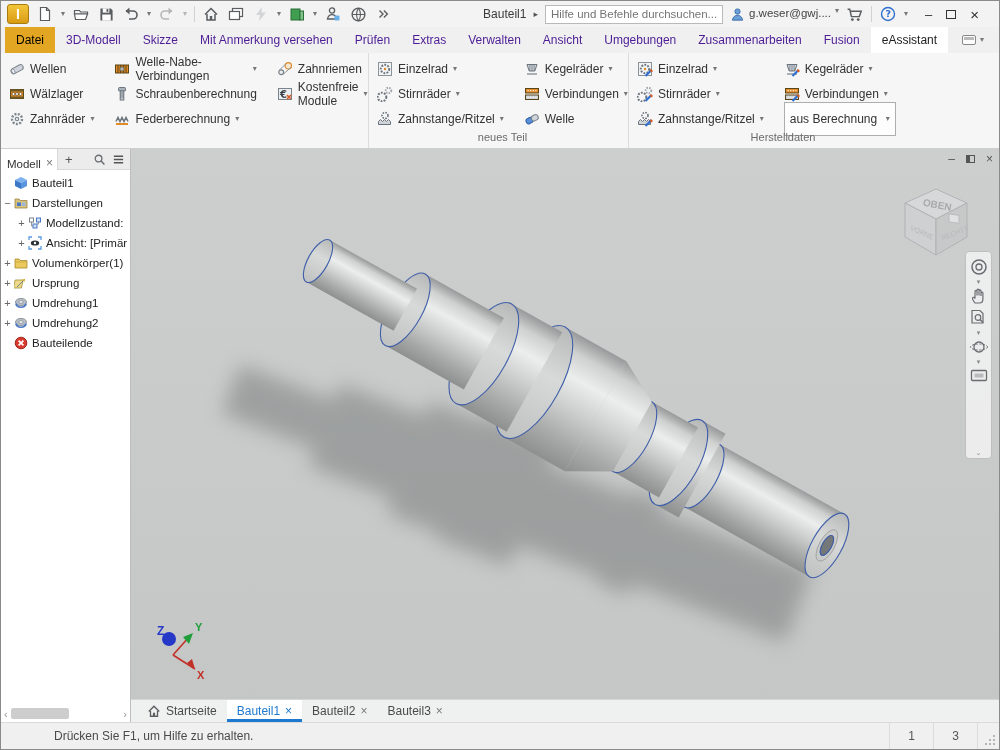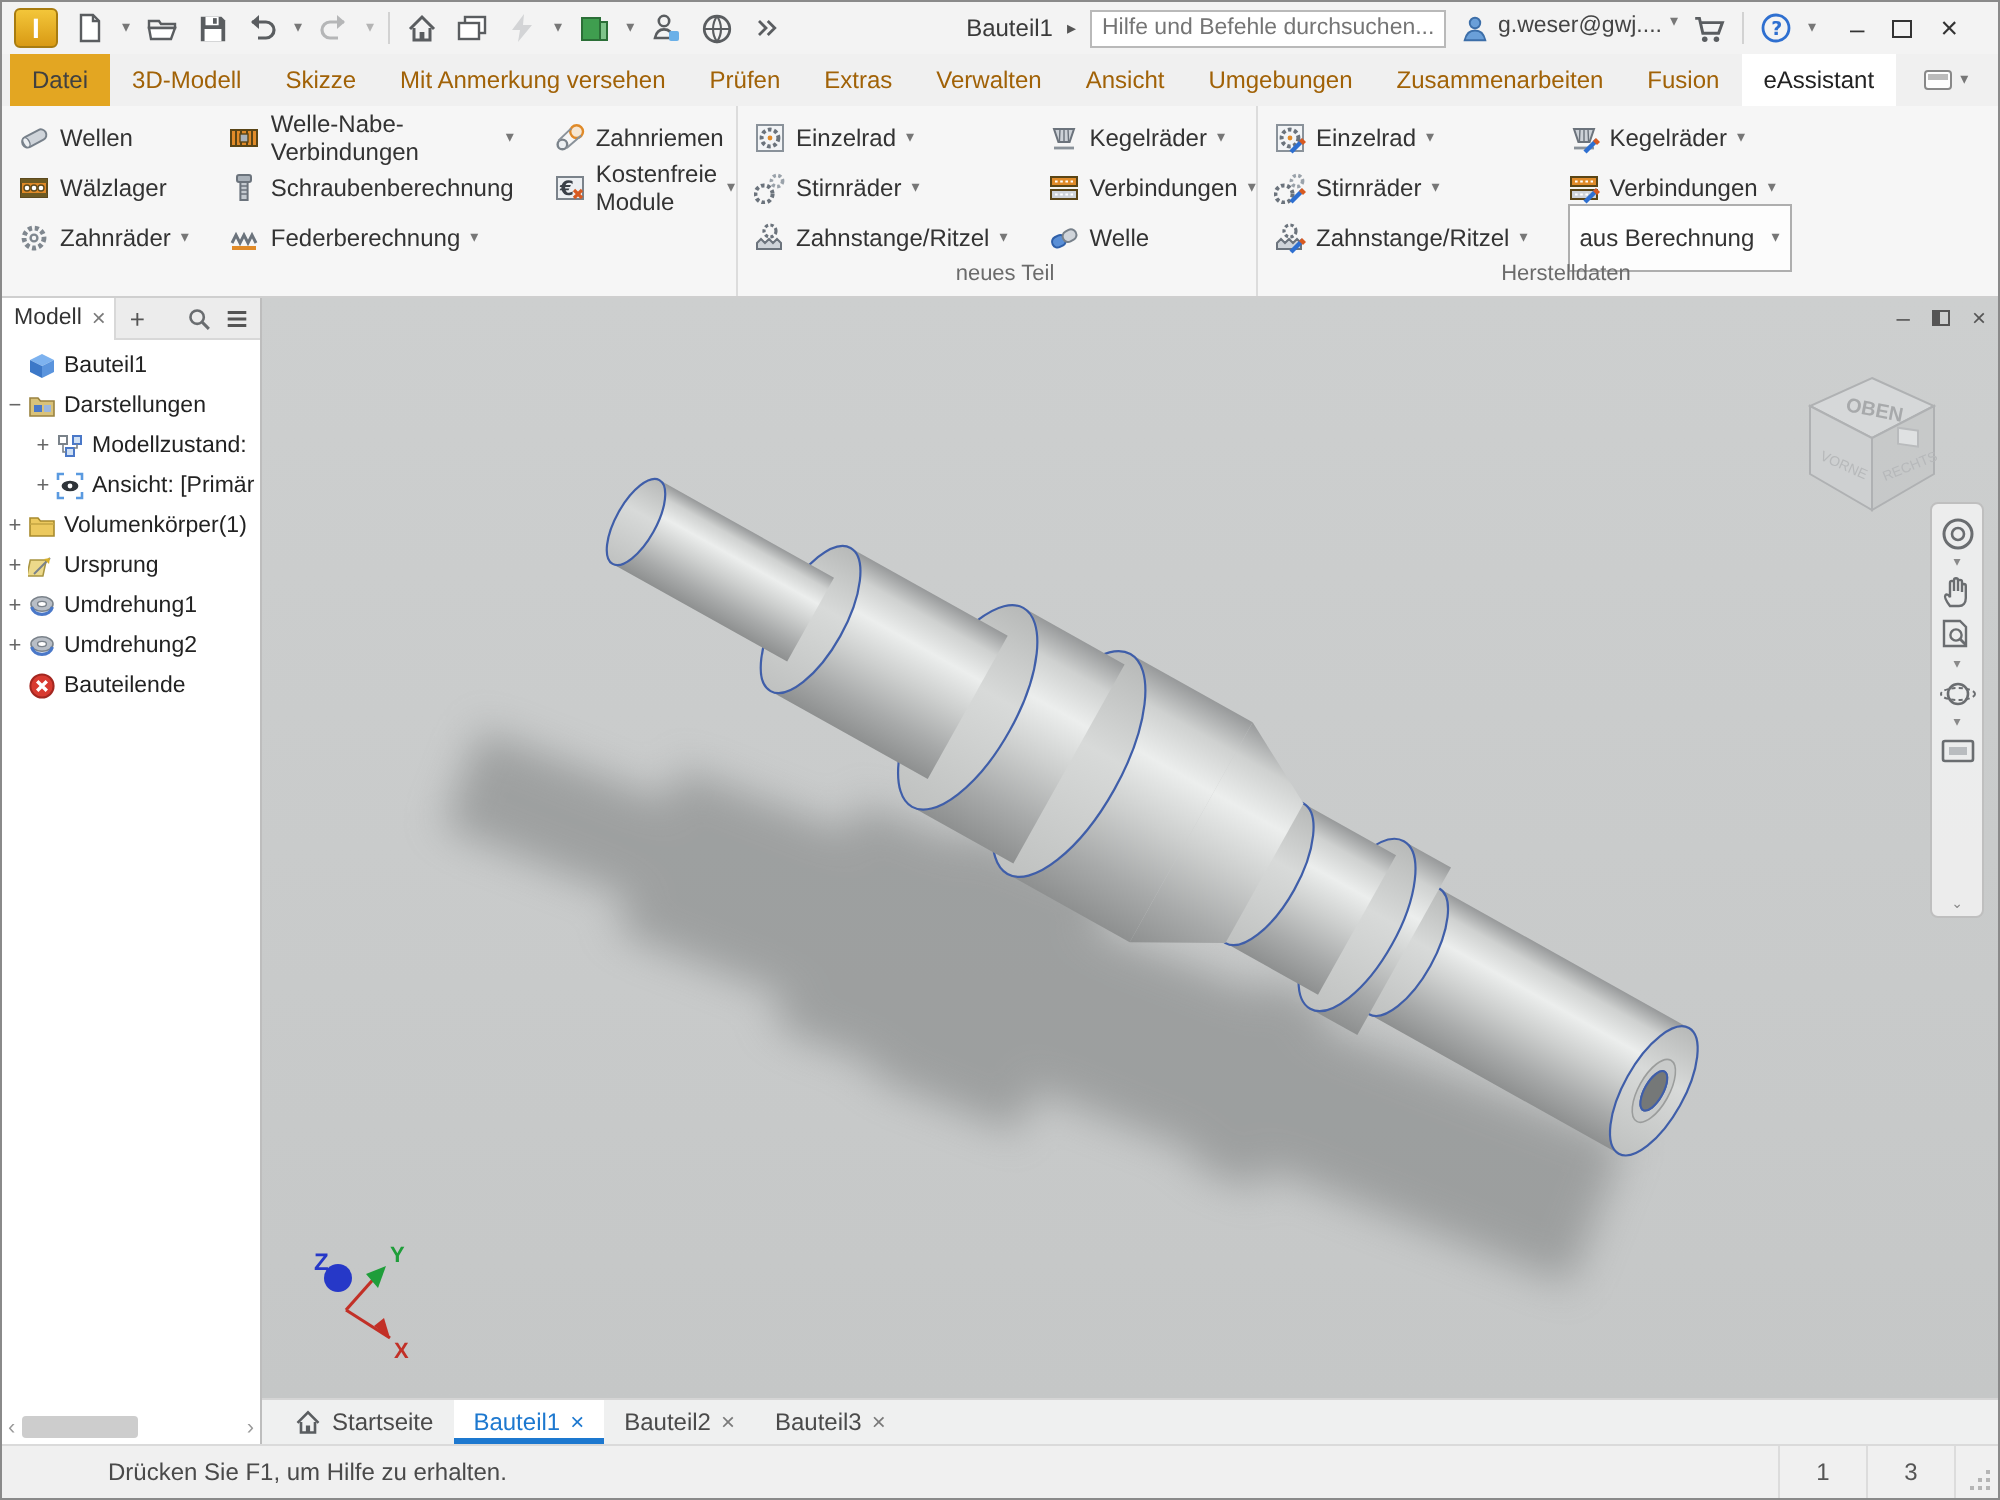--- a/index.html
+++ b/index.html
@@ -16,22 +16,22 @@
   .doc-title { font-size:12px; color:#3a3a3a; margin-left:84px; }
   .tb-arrow { font-size:9px; color:#555; }
   .searchbox { width:178px; height:19px; border:1px solid #b9b9b9; background:#fff; font-size:11.5px; color:#555; padding:0 5px; font-family:"Liberation Sans",sans-serif; }
   .account { font-size:11.5px; color:#444; display:flex; align-items:flex-start; gap:4px; }
   .winbtns { display:flex; gap:14px; margin-left:10px; align-items:center; }
   .winbtn { font-size:13px; color:#333; line-height:1; }
   .restore-box { width:10px; height:9px; border:1.4px solid #333; }
 
   
   .tabrow { height:26px; background:#f0f0f0; display:flex; align-items:stretch; padding-left:4px; flex:0 0 auto; position:relative; }
-  .rtab { padding:0 11px; font-size:12px; color:#a16207; line-height:26px; }
-  .rtab.file { background:#e3a622; color:#404040; }
+  .rtab { padding:0 11px; font-size:12px; color:#4c1d95; line-height:26px; }
+  .rtab.file { background:#e3a622; color:#000000; }
   .rtab.active { background:#fff; color:#222; }
   .ribbon-collapse { margin-left:14px; display:flex; align-items:center; gap:4px; color:#555; }
   .rc-box { width:14px; height:10px; border:1px solid #888; border-radius:2px; background:#fdfdfd; position:relative; }
   .rc-box::after { content:""; position:absolute; left:1px; right:1px; top:1px; height:3px; background:#bbb; }
 
   
   .ribbon { height:96px; background:#f6f6f6; border-bottom:1px solid #cfcfcf; display:flex; flex:0 0 auto; }
   .rgroup { display:flex; flex-direction:column; border-right:1px solid #dcdcdc; padding:3px 0 0 8px; }
   .rgroup.g1 { width:368px; }
   .rgroup.g2 { width:260px; }
@@ -40,21 +40,21 @@
   .rcol { display:flex; flex-direction:column; }
   .ritem { height:25px; display:flex; align-items:center; gap:5px; font-size:12px; color:#333; padding-right:4px; }
   .ritem svg { flex:0 0 auto; }
   .rglabel { height:17px; text-align:center; font-size:11px; color:#6b6b6b; }
   .combo { width:112px; height:21px; border:1px solid #aeaeae; background:#fdfdfd; display:flex; align-items:center; justify-content:space-between; padding:16px 5px; font-size:12px; color:#333; }
 
   
   .main { flex:1; display:flex; min-height:0; }
   .browser { width:130px; background:#fff; border-right:1px solid #bdbdbd; display:flex; flex-direction:column; }
   .bheader { height:21px; background:#ececec; display:flex; align-items:center; font-size:11.5px; color:#333; border-bottom:1px solid #d8d8d8; }
-  .btab { background:#fff; height:21px; display:flex; align-items:center; padding:0 4px 0 6px; gap:5px; border-right:1px solid #d8d8d8; }
+  .btab { background:#fff; height:21px; display:flex; align-items:flex-end; padding:0 4px 0 6px; gap:5px; border-right:1px solid #d8d8d8; }
   .bplus { padding:0 7px; color:#555; font-size:13px; }
   .bhicons { margin-left:auto; display:flex; gap:6px; padding-right:5px; align-items:center; }
   .tree { flex:1; padding-top:3px; overflow:hidden; }
   .trow { height:20px; display:flex; align-items:center; font-size:11.5px; color:#222; white-space:nowrap; }
   .texp { width:13px; text-align:center; color:#666; font-size:11px; flex:0 0 auto; }
   .trow svg { flex:0 0 auto; margin-right:4px; }
   .ind1 { padding-left:14px; }
   .pscroll { height:17px; display:flex; align-items:center; padding:0 3px; gap:3px; }
   .pthumb { height:11px; width:58px; background:#cdcdcd; border-radius:2px; }
   .parrow { color:#9a9a9a; font-size:11px; }

